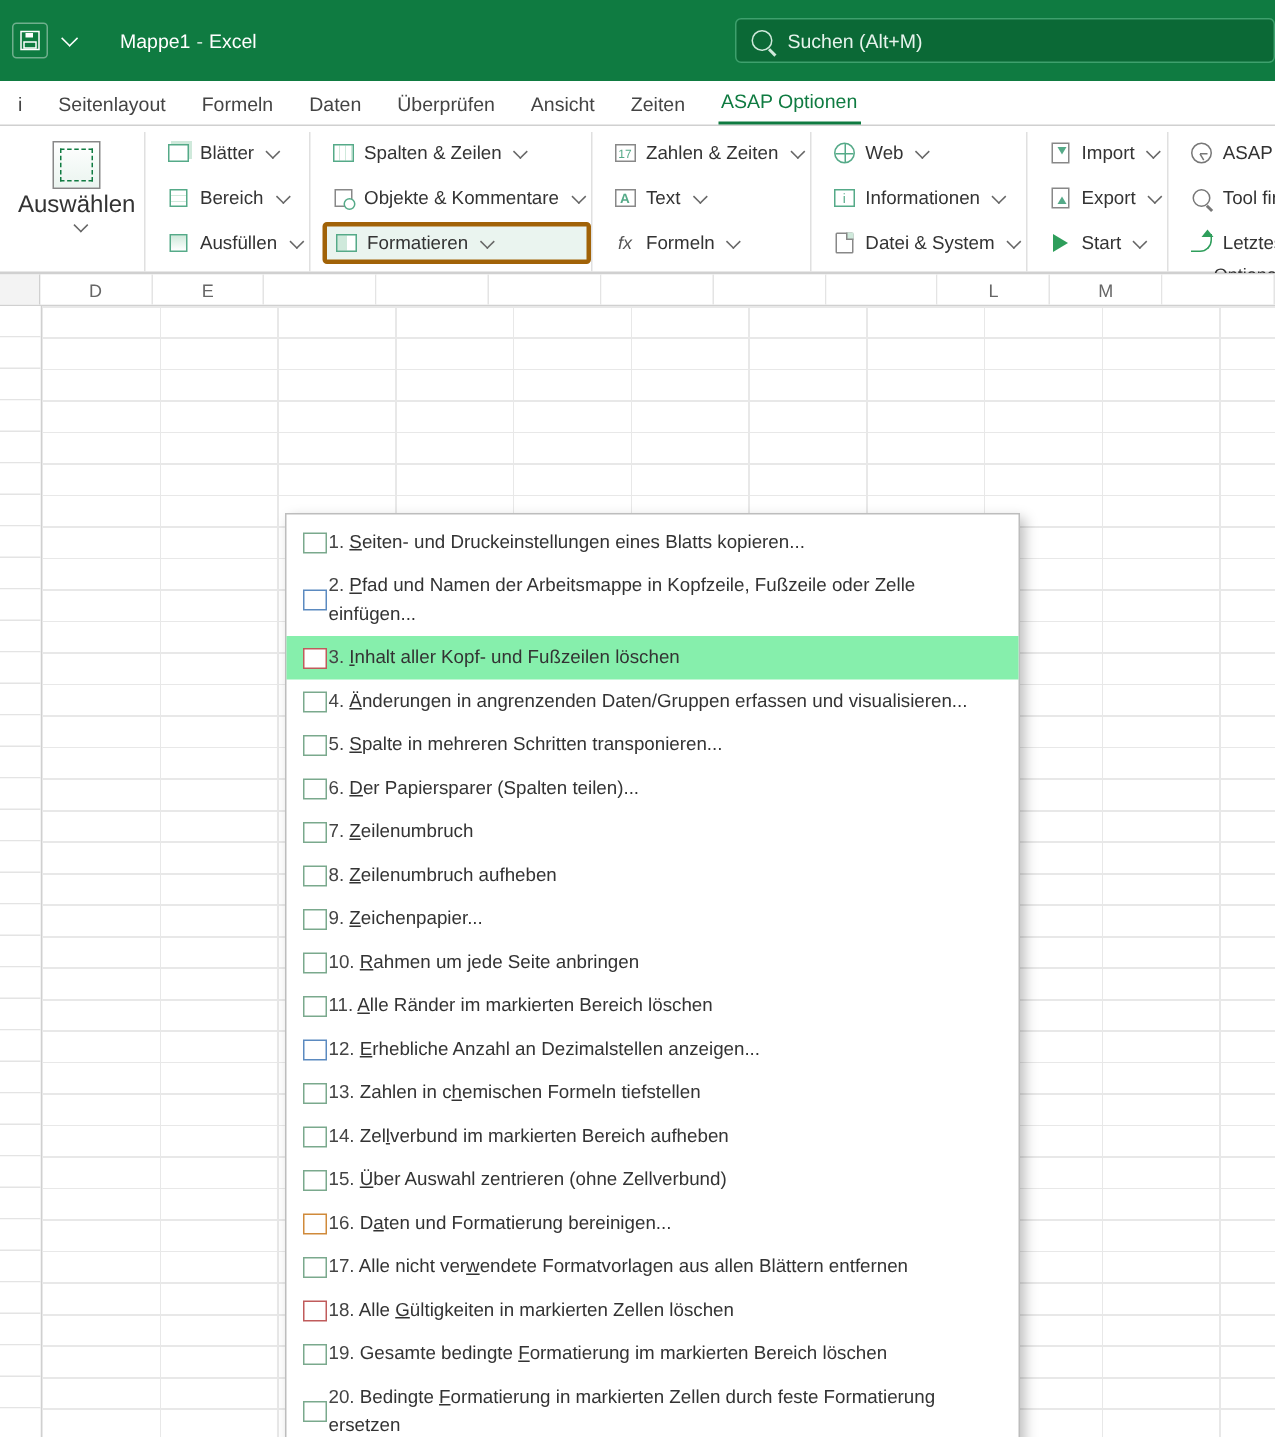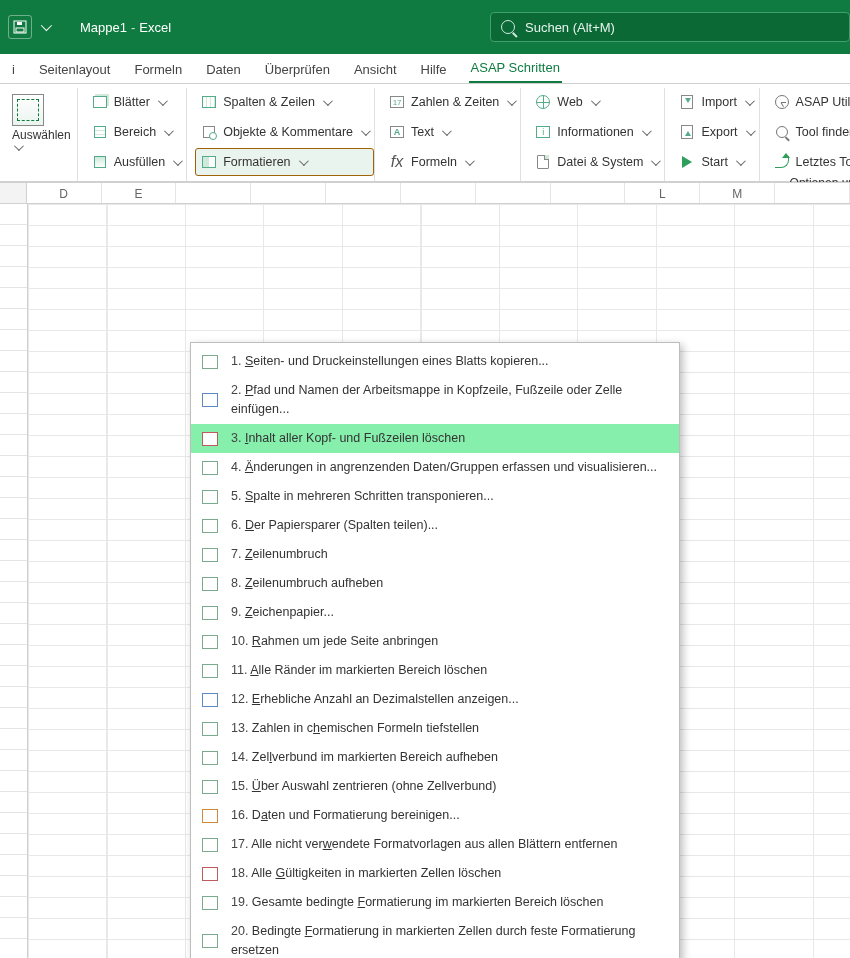--- a/index.html
+++ b/index.html
@@ -19,40 +19,40 @@
 
   
   .tabs { height: 30px; background: #fff; border-bottom: 1px solid #d0d0d0; display: flex; align-items: flex-end; padding-left: 10px; gap: 20px; font-size: 13px; color: #444; }
   .tab { padding: 6px 2px; cursor: pointer; }
   .tab.active { color: #0f7b41; border-bottom: 2px solid #0f7b41; font-weight: 500; }
 
   
   .ribbon { height: 98px; background: #fff; border-bottom: 1px solid #d0d0d0; display: flex; padding: 4px 6px 0 6px; gap: 8px; }
   .grp { display: flex; flex-direction: column; border-right: 1px solid #e0e0e0; padding-right: 0; }
   .grp.vert { align-items:center; justify-content:flex-start; padding-top:4px; }
-  .big-btn { display:flex; flex-direction:column; gap:2px; font-size:12px; color:#333; padding: 2px 6px; cursor:pointer; }
+  .big-btn { display:flex; flex-direction:column; align-items:center; gap:2px; font-size:16px; color:#333; padding: 2px 6px; cursor:pointer; }
   .big-ic { width:32px; height:32px; border:1px solid #888; background: linear-gradient(#fff,#eaf4ef); display:flex; align-items:center; justify-content:center; position:relative; }
   .big-ic.sel::after { content:""; position:absolute; inset:4px; border:1px dashed #0f7b41; }
   .rows { display:flex; flex-direction:column; gap:2px; }
   .rcmd { display:flex; align-items:center; gap:6px; font-size:12.5px; color:#333; padding: 2px 6px; height: 28px; cursor:pointer; white-space:nowrap; }
-  .rcmd.active { border:1px solid #a16207; background:#eaf4ef; border-radius:3px; padding: 1px 5px; }
+  .rcmd.active { border:3px solid #a16207; background:#eaf4ef; border-radius:3px; padding: 1px 5px; }
   .ric { width:16px; height:16px; display:inline-flex; align-items:center; justify-content:center; flex:0 0 16px; }
   .caret { width:7px; height:7px; border-right:1px solid #666; border-bottom:1px solid #666; transform: rotate(45deg) translateY(-2px); margin-left:2px; }
 
   
   .ic-sheets { width:14px; height:12px; border:1px solid #5a8; background:#fff; box-shadow: 2px -2px 0 #cfe9db; }
   .ic-range  { width:12px; height:12px; border:1px solid #5a8; background: repeating-linear-gradient(#fff,#fff 3px,#cfe9db 3px,#cfe9db 4px); }
   .ic-fill   { width:12px; height:12px; border:1px solid #5a8; background:linear-gradient(#cfe9db,#fff); }
   .ic-cols   { width:14px; height:12px; border:1px solid #5a8; background: repeating-linear-gradient(90deg,#fff,#fff 3px,#cfe9db 3px,#cfe9db 4px); }
   .ic-obj    { width:12px; height:12px; border:1px solid #888; position:relative; }
   .ic-obj::after{ content:""; position:absolute; width:6px; height:6px; border:1px solid #5a8; border-radius:50%; right:-3px; bottom:-3px; background:#fff;}
   .ic-fmt    { width:14px; height:12px; border:1px solid #5a8; background: linear-gradient(90deg,#cfe9db 50%,#fff 50%); }
   .ic-num    { width:14px; height:12px; border:1px solid #888; display:flex; align-items:center; justify-content:center; font-size:8px; color:#5a8;}
   .ic-text   { width:14px; height:12px; border:1px solid #888; display:flex; align-items:center; justify-content:center; font-size:9px; font-weight:bold; color:#5a8;}
-  .ic-fx     { font-style:italic; font-size:16px; color:#555; }
+  .ic-fx     { font-style:italic; font-size:12px; color:#555; }
   .ic-web    { width:14px; height:14px; border:1.5px solid #5a8; border-radius:50%; position:relative;}
   .ic-web::before{content:"";position:absolute;left:0;right:0;top:50%;border-top:1px solid #5a8;}
   .ic-web::after{content:"";position:absolute;top:0;bottom:0;left:50%;border-left:1px solid #5a8;}
   .ic-info   { width:14px; height:12px; border:1px solid #5a8; background:#fff; font-size:9px; text-align:center; color:#5a8; line-height:10px;}
   .ic-sys    { width:12px; height:14px; border:1px solid #888; border-radius:1px; position:relative; background:#fff;}
   .ic-sys::after{content:"";position:absolute;right:-1px;top:-1px;width:4px;height:4px;background:#cfe9db;border-left:1px solid #888;border-bottom:1px solid #888;}
   .ic-imp    { width:12px; height:14px; border:1px solid #888; background:#fff; position:relative;}
   .ic-imp::after{content:"";position:absolute;left:3px;top:2px;width:0;height:0;border-left:3px solid transparent;border-right:3px solid transparent;border-top:5px solid #5a8;}
   .ic-exp    { width:12px; height:14px; border:1px solid #888; background:#fff; position:relative;}
   .ic-exp::after{content:"";position:absolute;left:3px;bottom:2px;width:0;height:0;border-left:3px solid transparent;border-right:3px solid transparent;border-bottom:5px solid #5a8;}
@@ -73,21 +73,21 @@
   .rows-area { position:absolute; top:22px; left:0; right:0; bottom:0; display:flex; }
   .row-hdrs { width:28px; border-right:1px solid #d0d0d0; }
   .rh { height:21px; border-bottom:1px solid #e4e4e4; background:#fff; font-size:11px; color:#666; text-align:center; line-height:21px;}
   .cells { flex:1; position:relative; background-image:
      repeating-linear-gradient(#e8e8e8 0 1px, transparent 1px 21px),
      repeating-linear-gradient(90deg,#e8e8e8 0 1px, transparent 1px 78.5px);
   }
 
   
   .menu { position:absolute; left:190px; top:160px; width:490px; background:#fff; border:1px solid #bdbdbd; box-shadow: 3px 3px 8px rgba(0,0,0,.25); padding:4px 0; z-index:50; }
-  .mi { display:flex; align-items:center; gap:12px; padding: 5px 14px 5px 10px; font-size:12.5px; color:#333; cursor:pointer; line-height:19px; }
+  .mi { display:flex; align-items:center; padding: 5px 14px 5px 10px; font-size:12.5px; color:#333; cursor:pointer; line-height:19px; }
   .mi.hover { background:#86efac; }
   .mi .micon { width:18px; height:18px; flex:0 0 18px; display:flex; align-items:center; justify-content:center; }
   .mi .num { color:#444; }
   .mi u { text-decoration: underline; }
 
   
   .mic { width:16px; height:14px; border:1px solid #7aa98d; background:#fff; }
   .mic.blue { border-color:#5b8ac0; }
   .mic.orange { border-color:#d08a3a; }
   .mic.red { border-color:#c05b5b; }
@@ -117,22 +117,22 @@
   </div>
 </div>
 
 <div class="tabs">
   <div class="tab">i</div>
   <div class="tab">Seitenlayout</div>
   <div class="tab">Formeln</div>
   <div class="tab">Daten</div>
   <div class="tab">Überprüfen</div>
   <div class="tab">Ansicht</div>
-  <div class="tab">Hilfe</div>
-  <div class="tab active">ASAP Schritten</div>
+  <div class="tab">Zeiten</div>
+  <div class="tab active">ASAP Optionen</div>
 </div>
 
 <div class="ribbon">
   <div class="grp vert">
     <div class="big-btn">
       <div class="big-ic sel"></div>
       <span>Auswählen</span>
       <span class="caret"></span>
     </div>
   </div>

